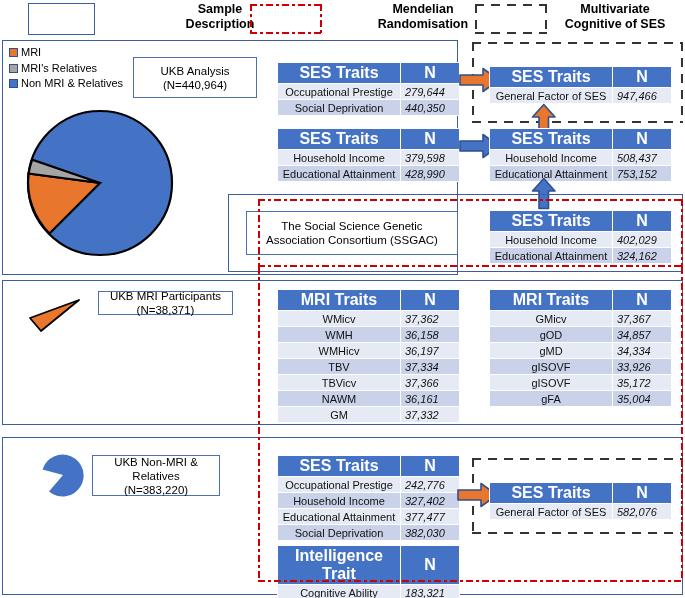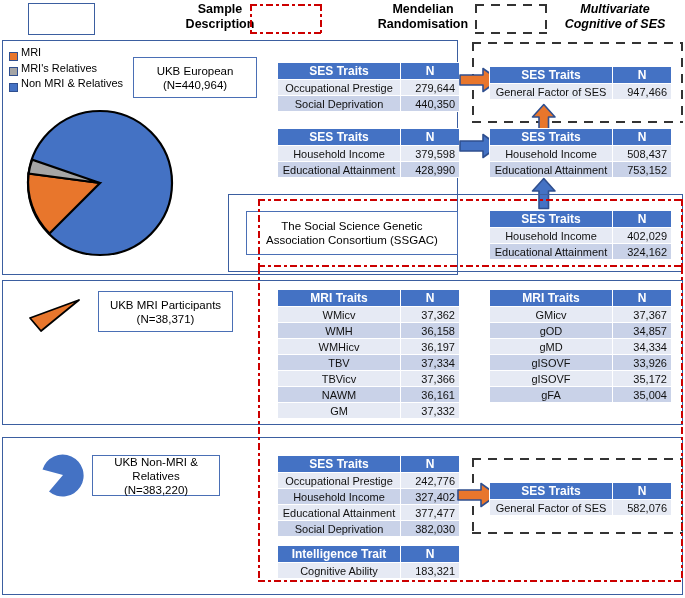--- a/index.html
+++ b/index.html
@@ -43,58 +43,58 @@
   
   .labelbox{
     border:1.3px solid #4A6FB5;background:#fff;
     display:flex;align-items:center;justify-content:center;
     text-align:center;font-size:11.5px;line-height:14px;
   }
   .labelbox .l2{display:block;}
 
   
   .legend{font-size:11px;line-height:15.5px;}
-  .legend .row{display:flex;align-items:flex-end;gap:3px;}
+  .legend .row{display:flex;align-items:center;gap:3px;}
   .legend .sw{
     width:9px;height:9px;border:1.4px solid #2F4F8F;box-sizing:border-box;display:inline-block;
   }
 
   
   table.t{border-collapse:collapse;table-layout:fixed;}
   table.t th{
-    background:#4472C4;color:#fff;font-size:12px;font-weight:bold;
+    background:#4472C4;color:#fff;font-size:16px;font-weight:bold;
     text-align:center;padding:1px 2px;height:13px;border:1px solid #fff;
   }
   table.t td{
     font-size:11px;padding:0px 4px;height:15px;border:1px solid #fff;color:#111;
   }
   table.t tr:nth-child(odd) td{background:#C9D2E8;}
   table.t tr:nth-child(even) td{background:#E6EAF4;}
   table.t td.name{text-align:center;}
-  table.t td.num{text-align:right;}
+  table.t td.num{text-align:left;font-style:italic;}
 
   
   .arrow-r{position:absolute;}
   .arrow-r svg{display:block;}
 
   
   .piewrap{position:absolute;}
 </style>
 </head>
 <body>
 
 <div class="abs colhead" style="left:150px;top:2px;width:140px;">
   <div>Sample</div>
   <div>Description</div>
 </div>
 <div class="abs colhead" style="left:348px;top:2px;width:150px;">
   <div>Mendelian</div>
   <div>Randomisation</div>
 </div>
-<div class="abs colhead" style="left:545px;top:2px;width:140px;font-style:italic;">
+<div class="abs colhead" style="left:545px;top:2px;width:140px;">
   <div>Multivariate</div>
   <div>Cognitive of SES</div>
 </div>
 
 <div class="abs" style="left:28px;top:3px;width:67px;height:32px;border:1.6px solid #3B5EA0;"></div>
 <div class="abs reddashdot" style="left:250px;top:4px;width:72px;height:30px;"></div>
 <div class="abs blackdash" style="left:475px;top:4px;width:72px;height:30px;"></div>
 
 <div class="abs panel" style="left:2px;top:40px;width:456px;height:235px;"></div>
 
@@ -116,21 +116,21 @@
 <div class="piewrap" style="left:25px;top:108px;width:150px;height:150px;">
   <svg width="150" height="150" viewBox="0 0 150 150">
     <circle cx="75" cy="75" r="72" fill="#4472C4" stroke="#000" stroke-width="2.2"></circle>
     <path d="M75 75 L3.6 65.5 A72 72 0 0 0 24.5 125.5 Z" fill="#E8762C" stroke="#000" stroke-width="2.2"></path>
     <path d="M75 75 L7.2 51.6 A72 72 0 0 0 3.6 65.5 Z" fill="#A5A5A5" stroke="#000" stroke-width="2.2"></path>
   </svg>
 </div>
 
 <div class="abs labelbox" style="left:133px;top:57px;width:124px;height:41px;">
   <div>
-    <span class="l2">UKB European</span>
+    <span class="l2">UKB Analysis</span>
     <span class="l2">(N=440,964)</span>
   </div>
 </div>
 
 <div class="abs" style="left:277px;top:62px;">
   <table class="t">
     <tbody>
         <tr>
       <th style="width:118px;">SES Traits</th>
       <th style="width:54px;">N</th>
@@ -255,21 +255,21 @@
 </div>
 
 <div class="abs panel" style="left:2px;top:280px;width:681px;height:145px;"></div>
 
 <div class="piewrap" style="left:27px;top:295px;width:60px;height:42px;">
   <svg width="60" height="42" viewBox="0 0 60 42">
     <path d="M14 36 L3 23 L52 5 Z" fill="#E8762C" stroke="#000" stroke-width="1.8" stroke-linejoin="round"></path>
   </svg>
 </div>
 
-<div class="abs labelbox" style="left:98px;top:291px;width:135px;height:41px;align-items:center;">
+<div class="abs labelbox" style="left:98px;top:291px;width:135px;height:24px;align-items:center;">
   <div>
     <span class="l2">UKB MRI Participants</span>
     <span class="l2">(N=38,371)</span>
   </div>
 </div>
 
 <div class="abs" style="left:277px;top:289px;">
   <table class="t">
     <tbody>
         <tr>

